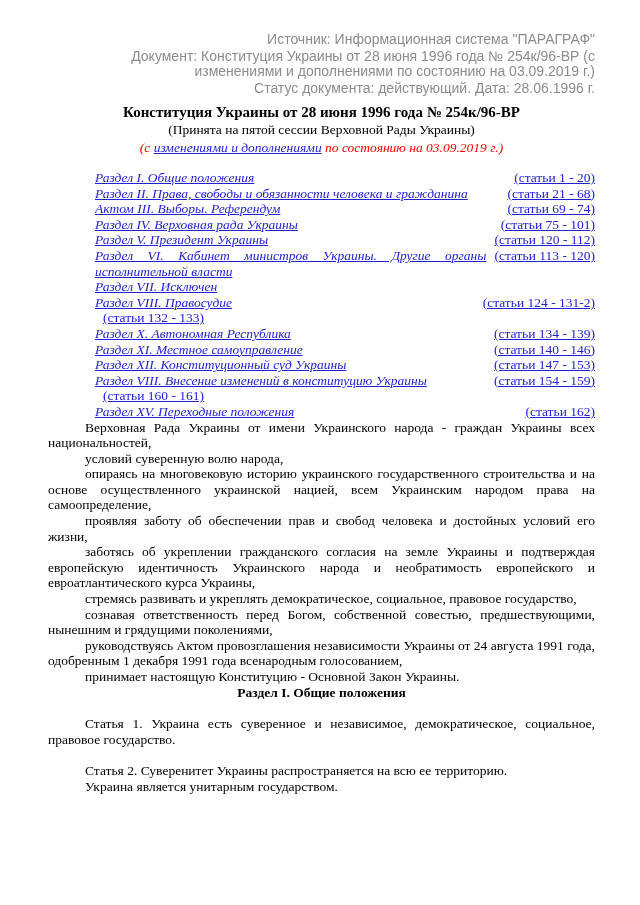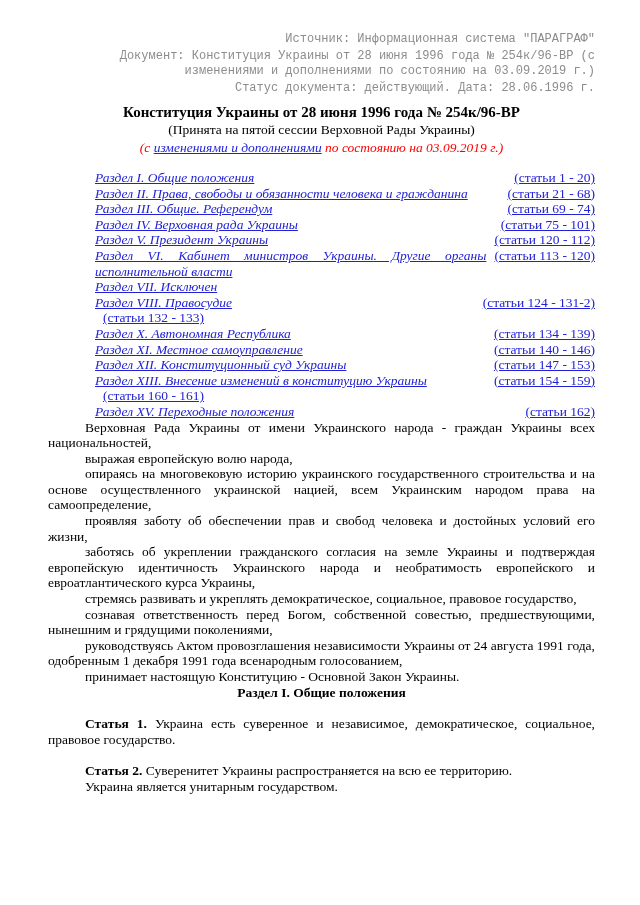--- a/index.html
+++ b/index.html
@@ -4,22 +4,22 @@
 <style>
   html,body{margin:0;padding:0;}
   body{
     width:640px;height:905px;overflow:hidden;background:#ffffff;color:#000;
     font-family:"Liberation Serif", serif;
   }
   .page{box-sizing:border-box;width:640px;height:905px;padding:32px 45px 0 48px;}
 
   
   .doc-header{
-    font-family:Liberation Mono, monospace;
-    font-size:12px;line-height:15.5px;color:#8c8c8c;text-align:right;
+    font-family:Liberation Sans, sans-serif;
+    font-size:14px;line-height:15.5px;color:#8c8c8c;text-align:right;
   }
   .doc-header div{margin-bottom:1px;}
 
   
   .title-block{text-align:center;margin-top:7px;font-size:13.5px;line-height:18px;}
   .title-main{font-weight:bold;font-size:15px;}
   .title-amend{font-style:italic;color:#ff0000;}
   .link{color:#2222d5;text-decoration:underline;cursor:pointer;}
   .title-amend .link{font-style:italic;}
 
@@ -31,21 +31,21 @@
 
   
   .body-text{font-size:13.5px;line-height:15.6px;text-align:justify;}
   .body-text p{margin:0;text-indent:37px;}
   .section-heading{
     text-align:center;font-weight:bold;font-size:13.5px;
     margin:16px 0 0 0;text-indent:0 !important;
   }
   .article{margin-top:16px;}
   .article p{margin:0;text-indent:37px;}
-  .lead{font-weight:bold;}
+  .lead{font-weight:normal;}
 </style>
 </head>
 <body>
 
 <div class="page">
 
   <div class="doc-header">
     <div>Источник: Информационная система "ПАРАГРАФ"</div>
     <div>Документ: Конституция Украины от 28 июня 1996 года № 254к/96-ВР (с изменениями и дополнениями по состоянию на 03.09.2019 г.)</div>
     <div>Статус документа: действующий. Дата: 28.06.1996 г.</div>
@@ -60,21 +60,21 @@
   <div class="toc">
     <div class="toc-row">
         <span class="toc-label"><span class="link">Раздел I. Общие положения</span></span>
         <span class="toc-range link">(статьи 1 - 20)</span>
       </div>
     <div class="toc-row">
         <span class="toc-label"><span class="link">Раздел II. Права, свободы и обязанности человека и гражданина</span></span>
         <span class="toc-range link">(статьи 21 - 68)</span>
       </div>
     <div class="toc-row">
-        <span class="toc-label"><span class="link">Раздел III. Общие. Референдум</span></span>
+        <span class="toc-label"><span class="link">Актом III. Выборы. Референдум</span></span>
         <span class="toc-range link">(статьи 69 - 74)</span>
       </div>
     <div class="toc-row">
         <span class="toc-label"><span class="link">Раздел IV. Верховная рада Украины</span></span>
         <span class="toc-range link">(статьи 75 - 101)</span>
       </div>
     <div class="toc-row">
         <span class="toc-label"><span class="link">Раздел V. Президент Украины</span></span>
         <span class="toc-range link">(статьи 120 - 112)</span>
       </div>
@@ -98,35 +98,35 @@
       </div>
     <div class="toc-row">
         <span class="toc-label"><span class="link">Раздел XI. Местное самоуправление</span></span>
         <span class="toc-range link">(статьи 140 - 146)</span>
       </div>
     <div class="toc-row">
         <span class="toc-label"><span class="link">Раздел XII. Конституционный суд Украины</span></span>
         <span class="toc-range link">(статьи 147 - 153)</span>
       </div>
     <div class="toc-row">
-        <span class="toc-label"><span class="link">Раздел XIII. Внесение изменений в конституцию Украины</span></span>
+        <span class="toc-label"><span class="link">Раздел VIII. Внесение изменений в конституцию Украины</span></span>
         <span class="toc-range link">(статьи 154 - 159)</span>
       </div>
     <div class="toc-row">
         <span class="toc-range link">(статьи 160 - 161)</span>
       </div>
     <div class="toc-row">
         <span class="toc-label"><span class="link">Раздел XV. Переходные положения</span></span>
         <span class="toc-range link">(статьи 162)</span>
       </div>
   </div>
 
   <div class="body-text">
     <p>Верховная Рада Украины от имени Украинского народа - граждан Украины всех национальностей,</p>
-    <p>выражая европейскую волю народа,</p>
+    <p>условий суверенную волю народа,</p>
     <p>опираясь на многовековую историю украинского государственного строительства и на основе осуществленного украинской нацией, всем Украинским народом права на самоопределение,</p>
     <p>проявляя заботу об обеспечении прав и свобод человека и достойных условий его жизни,</p>
     <p>заботясь об укреплении гражданского согласия на земле Украины и подтверждая европейскую идентичность Украинского народа и необратимость европейского и евроатлантического курса Украины,</p>
     <p>стремясь развивать и укреплять демократическое, социальное, правовое государство,</p>
     <p>сознавая ответственность перед Богом, собственной совестью, предшествующими, нынешним и грядущими поколениями,</p>
     <p>руководствуясь Актом провозглашения независимости Украины от 24 августа 1991 года, одобренным 1 декабря 1991 года всенародным голосованием,</p>
     <p>принимает настоящую Конституцию - Основной Закон Украины.</p>
 
     <p class="section-heading">Раздел I. Общие положения</p>
 

